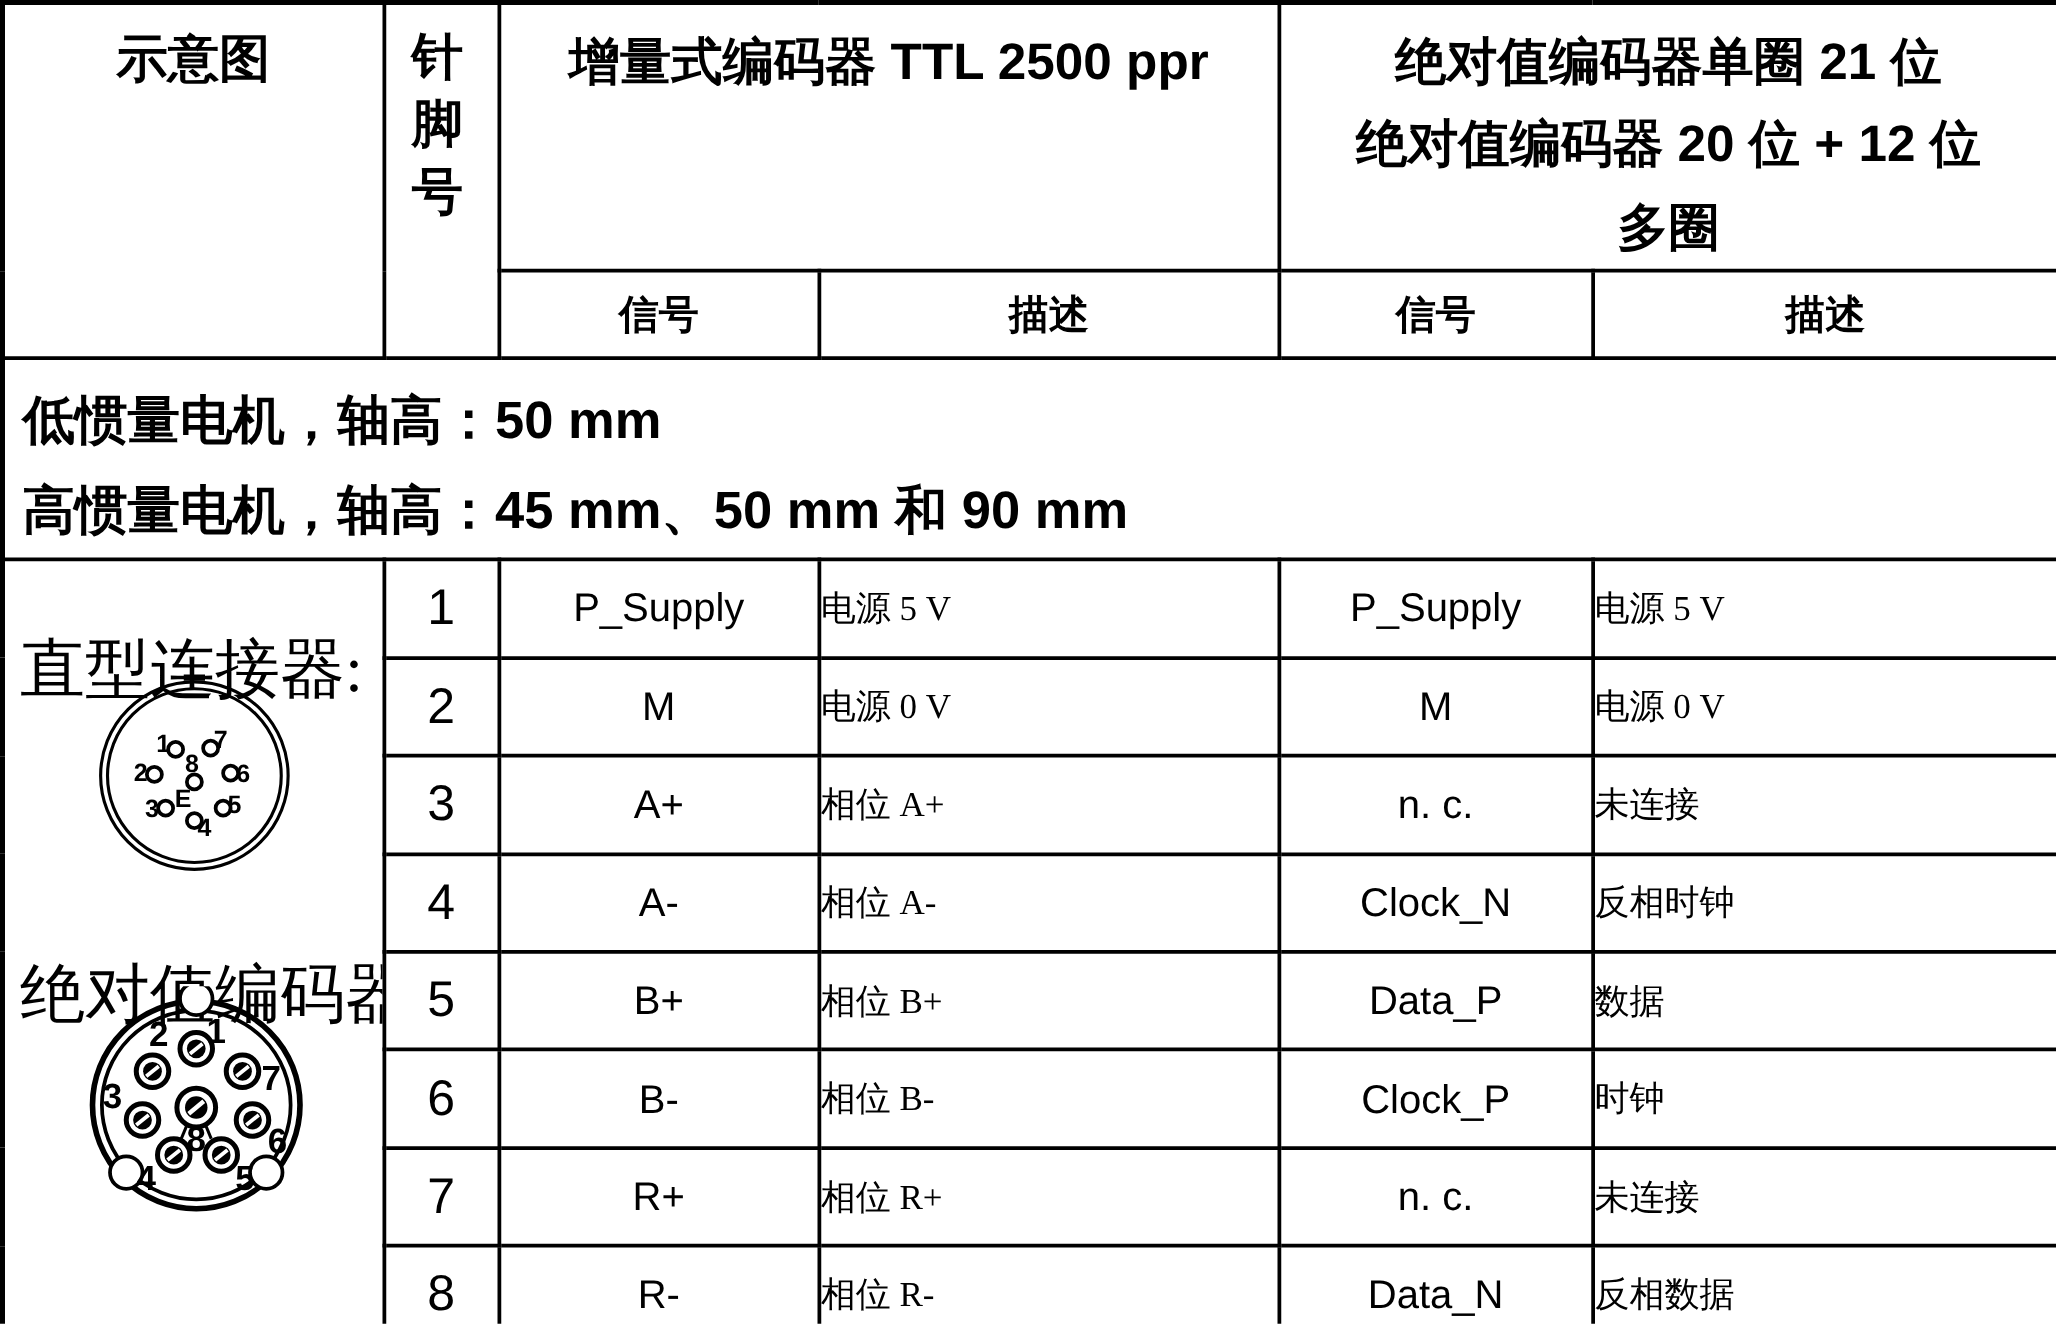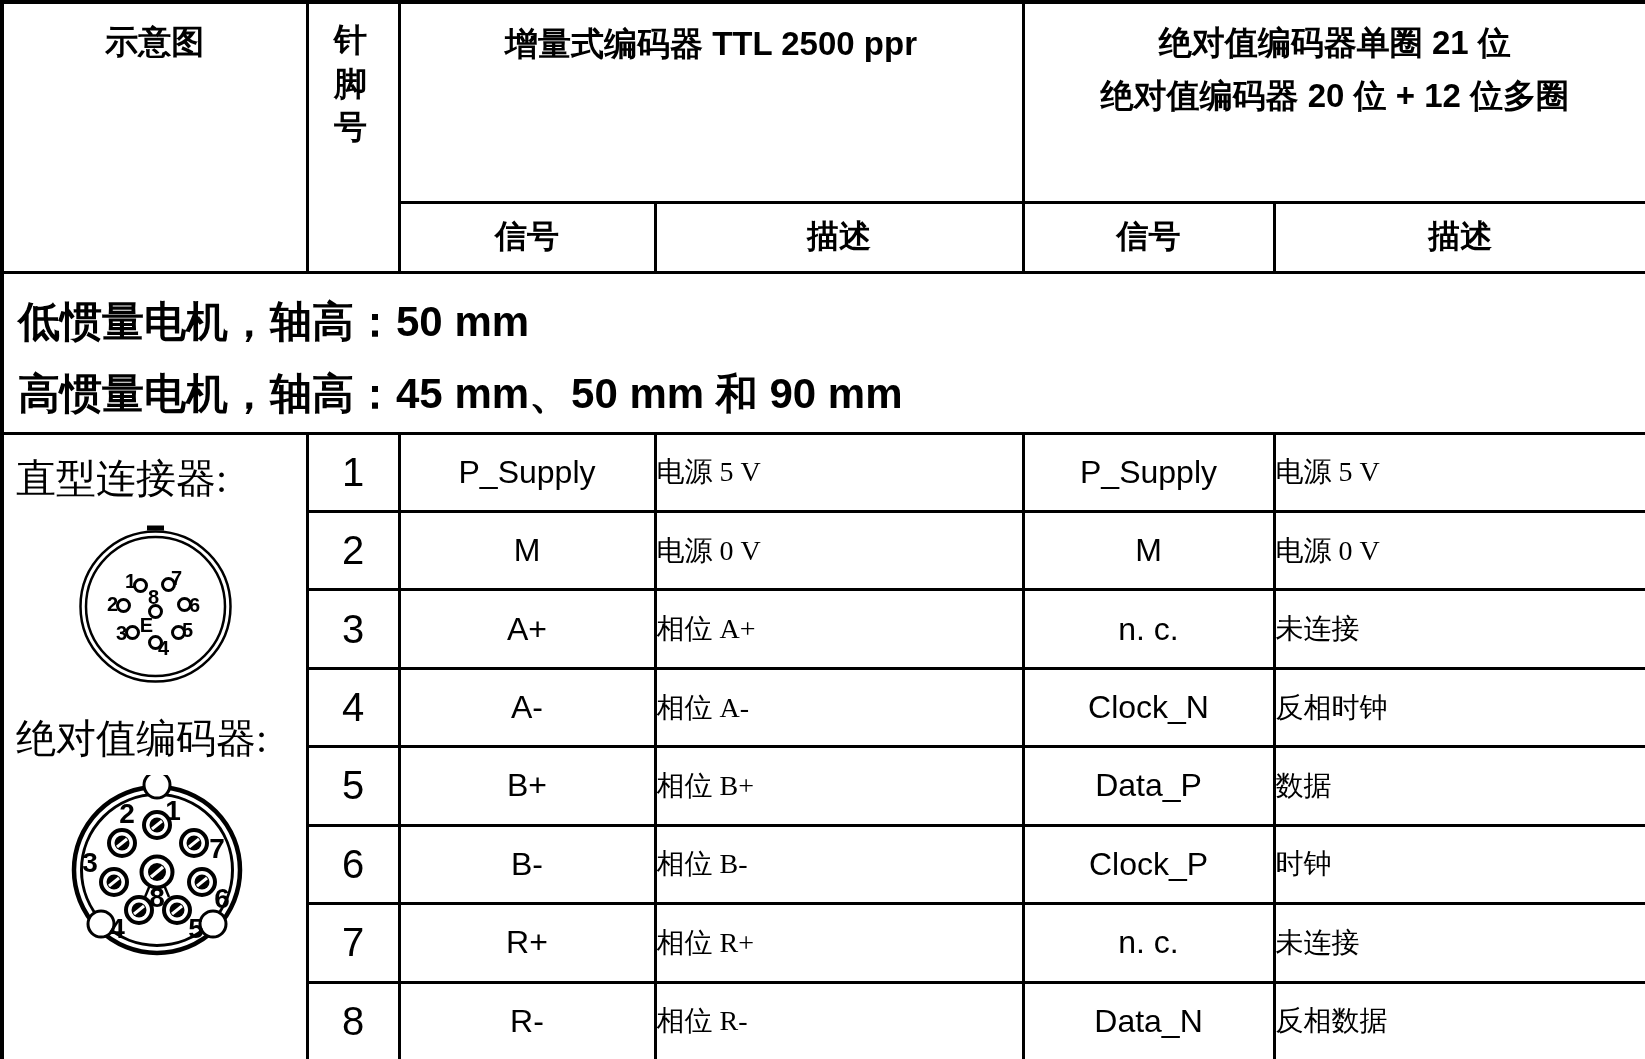--- a/index.html
+++ b/index.html
@@ -16,21 +16,21 @@
     border: 4px solid #000;
     background: #fff;
     color: #000;
   }
   td { border: 3px solid #000; padding: 0; overflow: hidden; }
 
   
   .hd {
     font-family: "Liberation Sans", "DejaVu Sans", sans-serif;
     font-weight: bold;
-    font-size: 33px;
+    font-size: 41px;
     text-align: center;
     vertical-align: top;
   }
   .schematic-head { padding-top: 16px; }
   .pinno-head { padding-top: 14px; }
   .pinno-vertical {
     width: 1.15em;
     margin: 0 auto;
     line-height: 1.32;
     word-break: break-all;
@@ -71,22 +71,23 @@
     font-family: "Liberation Serif", "DejaVu Serif", serif;
     font-size: 28px; text-align: left; vertical-align: middle;
   }
 
   
   .schem-cell { vertical-align: top; }
   .schem-wrap { position: relative; width: 100%; height: 624px; }
   .conn-label {
     position: absolute; left: 12px;
     font-family: "Liberation Serif", "DejaVu Serif", serif;
-    font-size: 40px; color: #000;
+    font-size: 52px; color: #000;
     white-space: nowrap;
+    margin-top: 36px;
   }
   .conn-label.straight { top: 16px; }
   .conn-label.angled   { top: 276px; }
   svg.conn { position: absolute; }
   svg.conn.straight { left: 64px; top: 84px; }
   svg.conn.angled   { left: 58px; top: 340px; }
   .svg-pinlabel {
     font-family: "Liberation Sans", "DejaVu Sans", sans-serif;
     font-weight: bold;
   }

